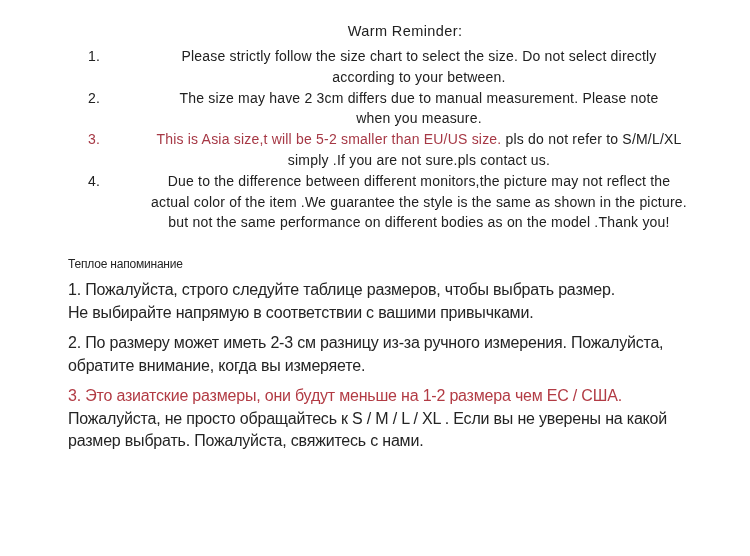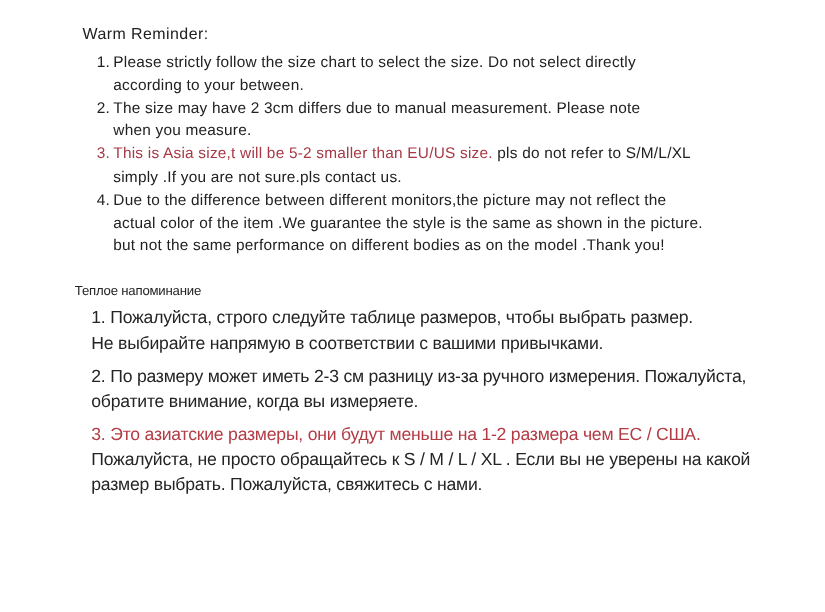--- a/index.html
+++ b/index.html
@@ -14,36 +14,36 @@
     background: var(--bg);
     font-family: "Liberation Sans", sans-serif;
     color: var(--ink);
     overflow: hidden;
   }
   .page { position: relative; width: 750px; height: 556px; background: var(--bg); }
 
   
   .en-section {
     position: absolute; left: 75px; top: 21px; width: 660px;
-    font-size: 14px; line-height: 21px; letter-spacing: 0.2px;
+    font-size: 14px; line-height: 21px; letter-spacing: 0.2px; text-align: center;
   }
   .en-title { font-size: 14.5px; font-weight: normal; letter-spacing: 0.4px; line-height: 21px; }
   .en-list { list-style: none; margin-left: 13px; margin-top: 4px; }
   .en-item { position: relative; padding-left: 15px; line-height: 20.8px; }
   .en-item .num { position: absolute; left: 0; top: 0; }
   .en-item .txt { white-space: pre-line; }
   .red-en { color: var(--red-en); }
 
   
   .ru-section {
     position: absolute; left: 68px; top: 253px; width: 675px;
     font-size: 16px; line-height: 22.5px; letter-spacing: -0.2px; color: #242424;
   }
   .ru-title { font-size: 12px; font-weight: normal; line-height: 22px; }
-  .ru-para { margin-left: 15px; margin-top: 8px; white-space: pre-line; }
+  .ru-para { margin-top: 8px; white-space: pre-line; }
   .ru-para.first { margin-top: 4px; }
   .red-ru { color: var(--red-ru); }
 </style>
 </head>
 <body>
 
 <div class="page">
 
   <section class="en-section">
     <div class="en-title">Warm Reminder:</div>

